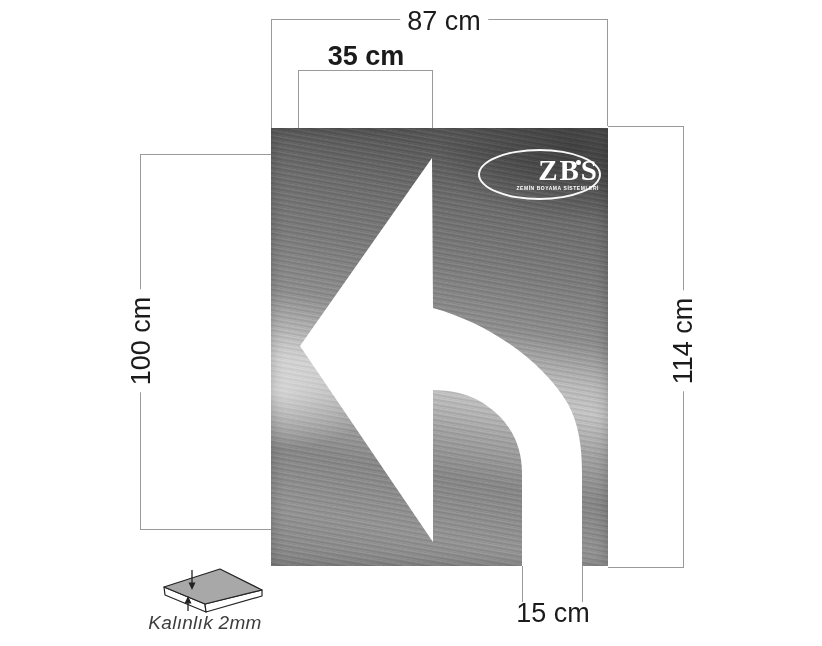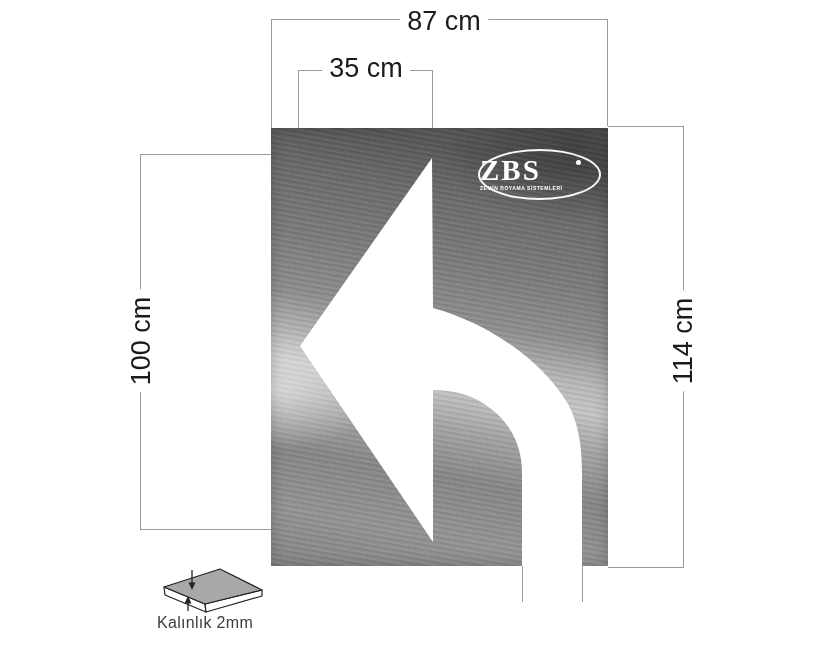--- a/index.html
+++ b/index.html
@@ -21,21 +21,21 @@
         #646464 0%, #585858 9%, #6d6d6d 20%, #7c7c7c 32%, #8f8f8f 44%,
         #bcbcbc 53%, #c7c7c7 58%, #a6a6a6 66%, #888888 76%, #959595 88%, #868686 100%);
     box-shadow: inset 0 0 14px rgba(0,0,0,0.22);
   }
   .arrow-svg{position:absolute;left:0;top:0;width:337px;height:438px;display:block;}
   
   .logo{
     position:absolute;left:207px;top:21px;width:123px;height:51px;
     border:2px solid rgba(255,255,255,0.96);border-radius:50%;
     box-sizing:border-box;display:flex;flex-direction:column;
-    align-items:flex-start;justify-content:center;color:#fff;
+    align-items:flex-end;justify-content:center;color:#fff;
   }
   .logo-text{
     font-family:"Liberation Serif", serif;font-weight:bold;font-size:29px;
     line-height:0.85;letter-spacing:2px;position:relative;
   }
   .logo-dot{
     position:absolute;right:-7px;top:-1px;width:5px;height:5px;border-radius:50%;
     background:#fff;
   }
   .logo-sub{
@@ -47,21 +47,21 @@
   .dim-label{
     position:absolute;font-size:27px;color:#1b1b1b;background:#ffffff;
     padding:0 7px;white-space:nowrap;transform:translate(-50%,-50%);
     line-height:1.05;
   }
   .dim-label.vertical{transform:translate(-50%,-50%) rotate(-90deg);}
   
   .slab-icon{position:absolute;left:158px;top:565px;width:106px;height:50px;}
   .caption{
     position:absolute;left:205px;top:623px;transform:translate(-50%,-50%);
-    font-size:16px;color:#3d3d3d;white-space:nowrap;letter-spacing:0.3px;
+    font-size:19px;color:#3d3d3d;white-space:nowrap;letter-spacing:0.3px;font-style:italic;
   }
 </style>
 </head>
 <body>
 
 <div id="canvas">
 
   <div class="plate">
     <svg class="arrow-svg" viewBox="0 0 337 438" xmlns="http://www.w3.org/2000/svg">
       <path d="M 161 30 L 162 180
@@ -81,34 +81,35 @@
   </div>
 
   <div class="dim-line" style="left:271px;top:19px;width:337px;height:1px;"></div>
   <div class="dim-line" style="left:271px;top:19px;width:1px;height:109px;"></div>
   <div class="dim-line" style="left:607px;top:19px;width:1px;height:107px;"></div>
   <div class="dim-label" style="left:444px;top:21px;">87 cm</div>
 
   <div class="dim-line" style="left:298px;top:70px;width:135px;height:1px;"></div>
   <div class="dim-line" style="left:298px;top:70px;width:1px;height:58px;"></div>
   <div class="dim-line" style="left:432px;top:70px;width:1px;height:58px;"></div>
-  <div class="dim-label" style="left:366px;top:68px;">35 cm</div>
+  <div class="dim-label" style="left:366px;top:56px;font-weight:bold;">35 cm</div>
 
   <div class="dim-line" style="left:140px;top:154px;width:1px;height:375px;"></div>
   <div class="dim-line" style="left:140px;top:154px;width:131px;height:1px;"></div>
   <div class="dim-line" style="left:140px;top:529px;width:131px;height:1px;"></div>
   <div class="dim-label vertical" style="left:141px;top:341px;">100 cm</div>
 
   <div class="dim-line" style="left:683px;top:126px;width:1px;height:441px;"></div>
   <div class="dim-line" style="left:608px;top:126px;width:76px;height:1px;"></div>
   <div class="dim-line" style="left:608px;top:567px;width:76px;height:1px;"></div>
   <div class="dim-label vertical" style="left:683px;top:341px;">114 cm</div>
 
   <div class="dim-line" style="left:522px;top:566px;width:1px;height:36px;"></div>
   <div class="dim-line" style="left:582px;top:566px;width:1px;height:36px;"></div>
+  <div class="dim-label" style="left:553px;top:613px;background:transparent;">15 cm</div>
 
   <svg class="slab-icon" viewBox="0 0 106 50" xmlns="http://www.w3.org/2000/svg">
 
     <path d="M 6 22 L 47 39 L 48 47 L 7 30 Z" fill="#ffffff" stroke="#222222" stroke-width="1.2" stroke-linejoin="round"></path>
     <path d="M 47 39 L 104 25 L 104 31 L 48 47 Z" fill="#ffffff" stroke="#222222" stroke-width="1.2" stroke-linejoin="round"></path>
 
     <path d="M 6 22 L 62 4 L 104 25 L 47 39 Z" fill="#a8a8a8" stroke="#222222" stroke-width="1.2" stroke-linejoin="round"></path>
 
     <line x1="34" y1="5" x2="34" y2="19" stroke="#222222" stroke-width="1.3"></line>
     <polygon points="34,25 30.5,17.5 37.5,17.5" fill="#222222"></polygon>

